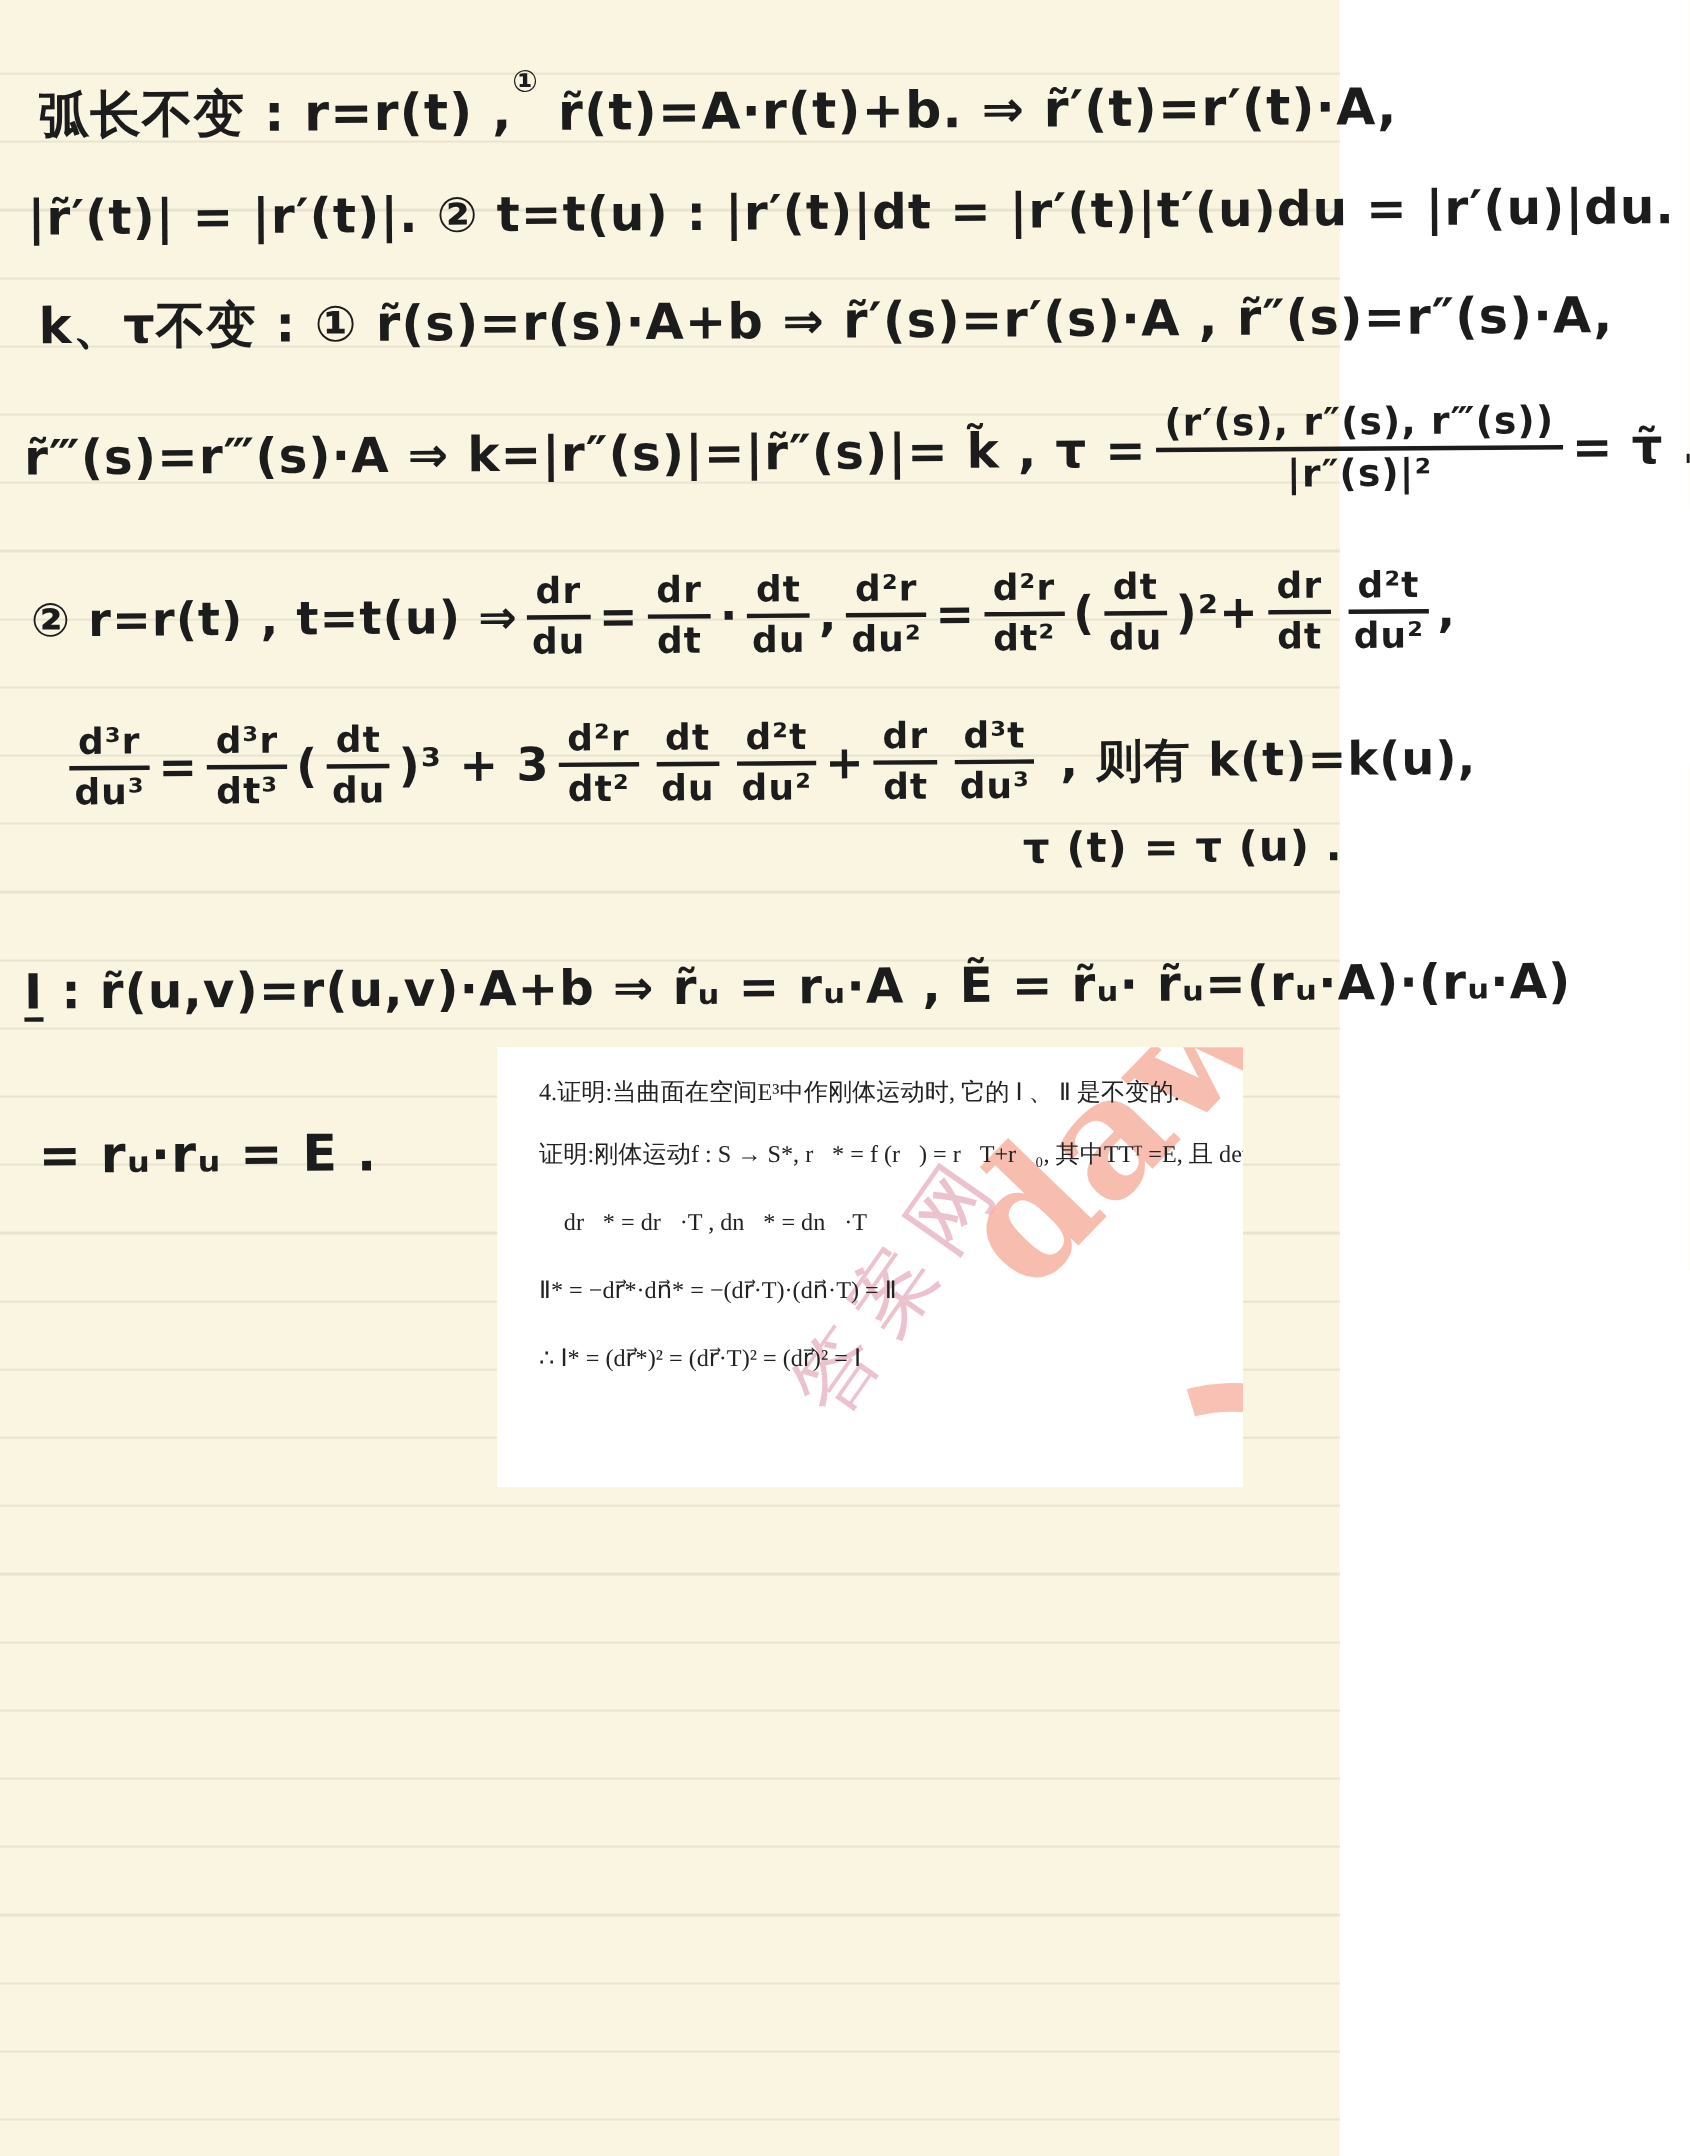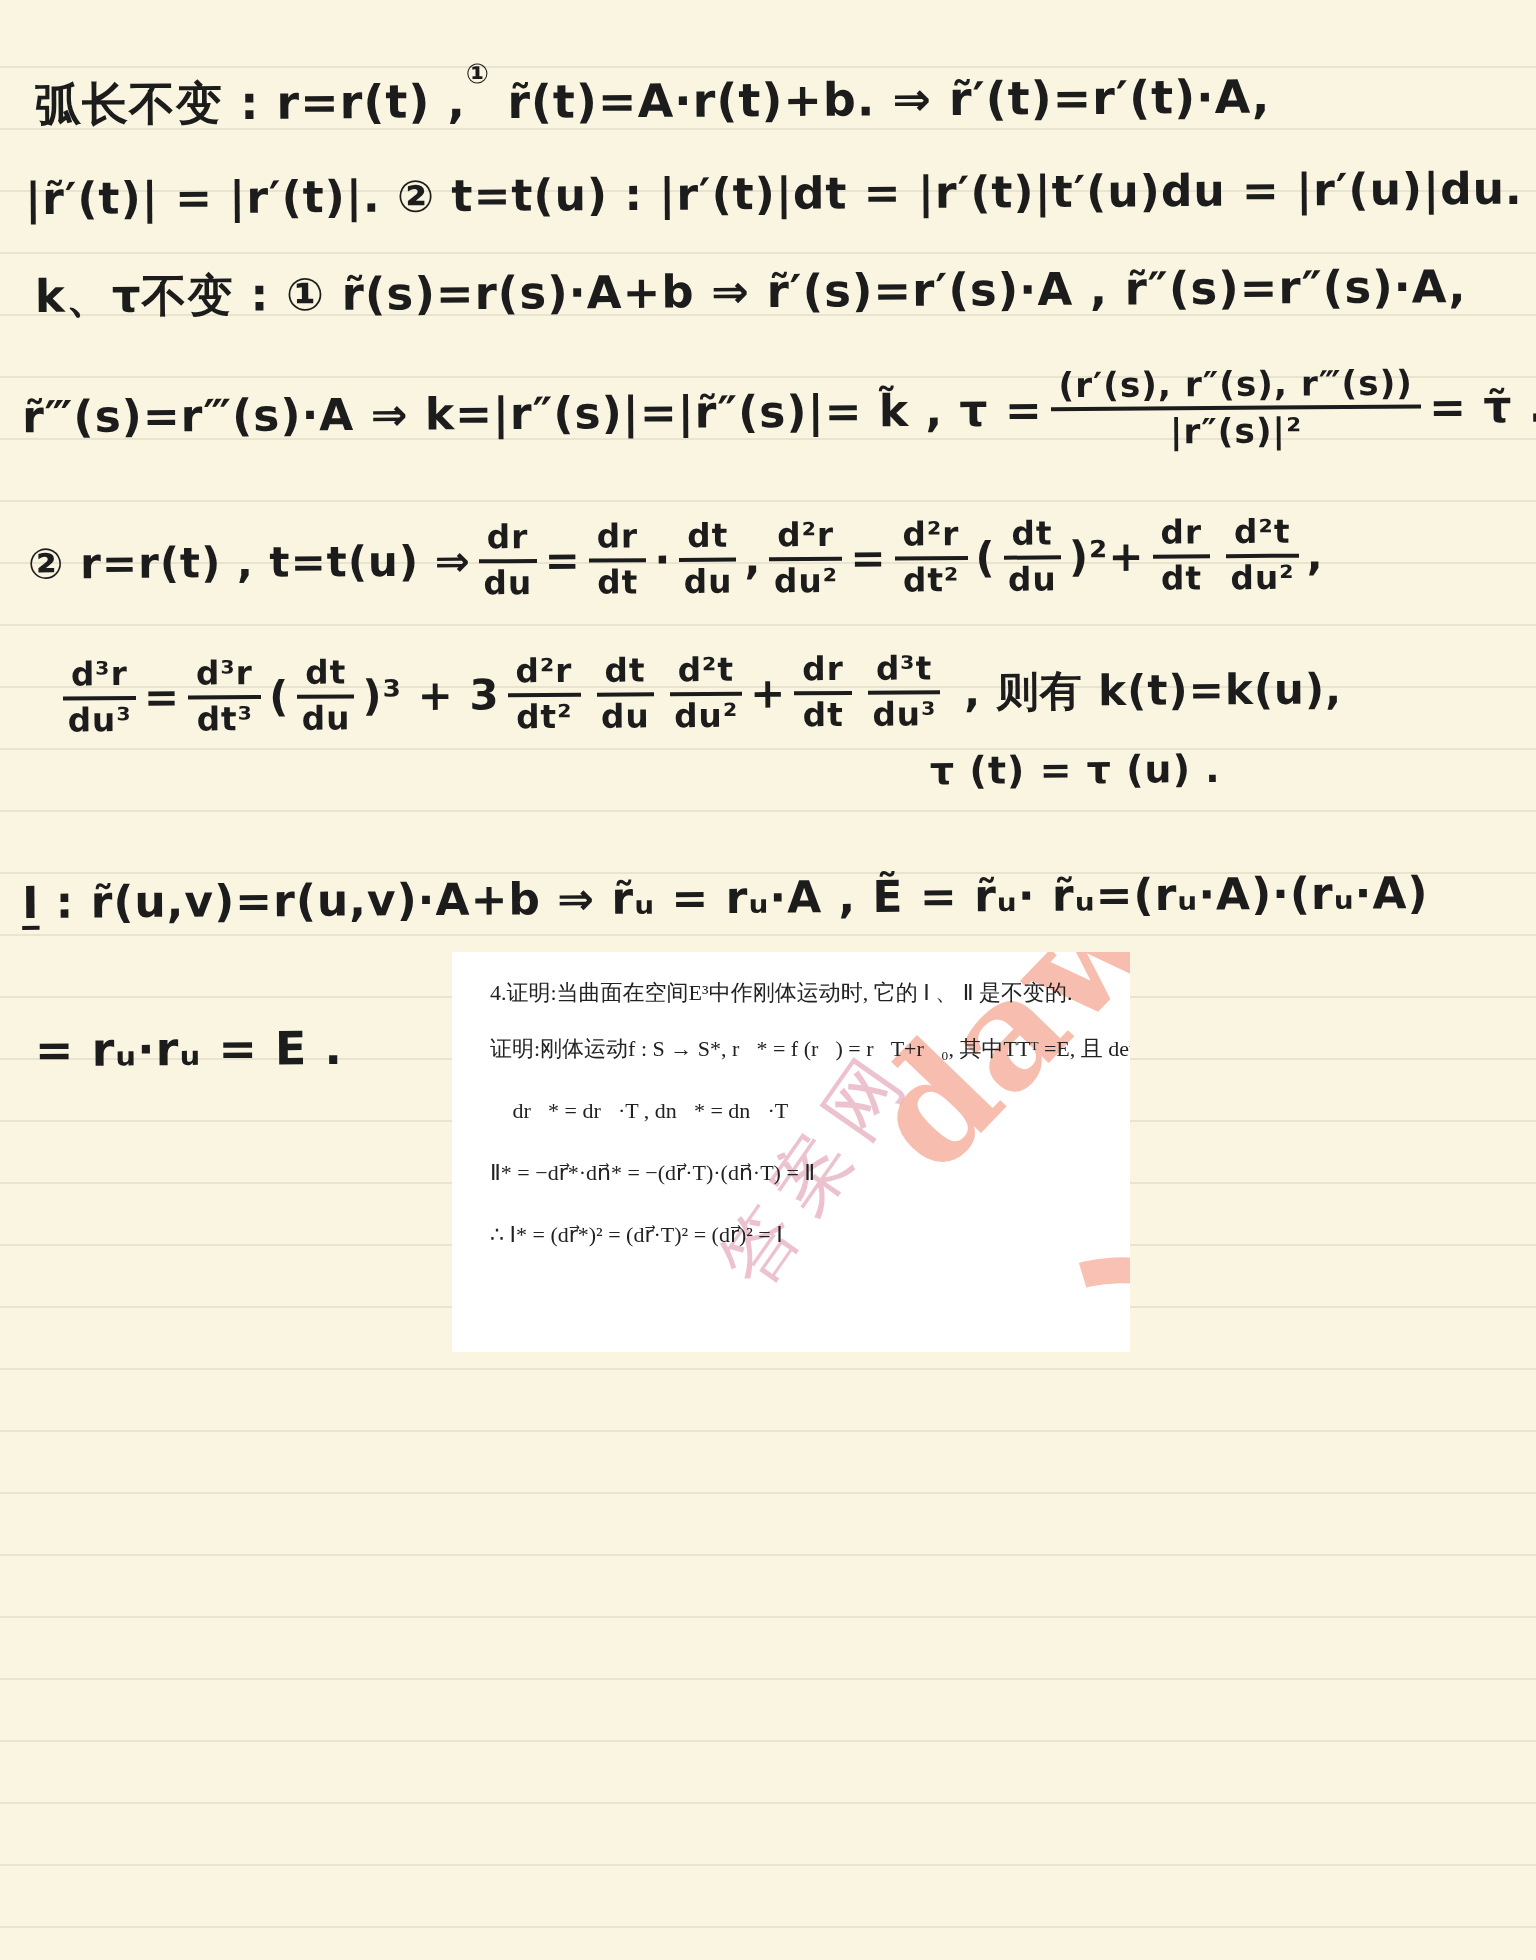--- a/index.html
+++ b/index.html
@@ -1,19 +1,19 @@
 <!DOCTYPE html>
 <html><head>
 <meta charset="utf-8">
 <style>
   html,body{margin:0;padding:0;}
   body{width:1536px;height:1960px;position:relative;overflow:hidden;
        font-family:"DejaVu Sans","Liberation Sans",sans-serif;}
   
-  #paper{position:absolute;inset:0;width:1536px;height:1960px;
+  #paper{position:absolute;inset:0;width:1218px;height:1960px;
     background-color:#f9f5e1;
     background-image:repeating-linear-gradient(to bottom,
       transparent 0px,transparent 60px,#e8e4d0 60px,#e8e4d0 62px);
     background-position:0 6px;}
   
   .hw-row{position:absolute;display:flex;align-items:center;white-space:pre;
     font-family:"DejaVu Sans",sans-serif;font-weight:700;color:#1c1c1c;
     letter-spacing:1px;transform:rotate(-0.4deg);}
   .hw-row span{white-space:pre;}
   #row1{left:35px;top:70px;font-size:46px;}

